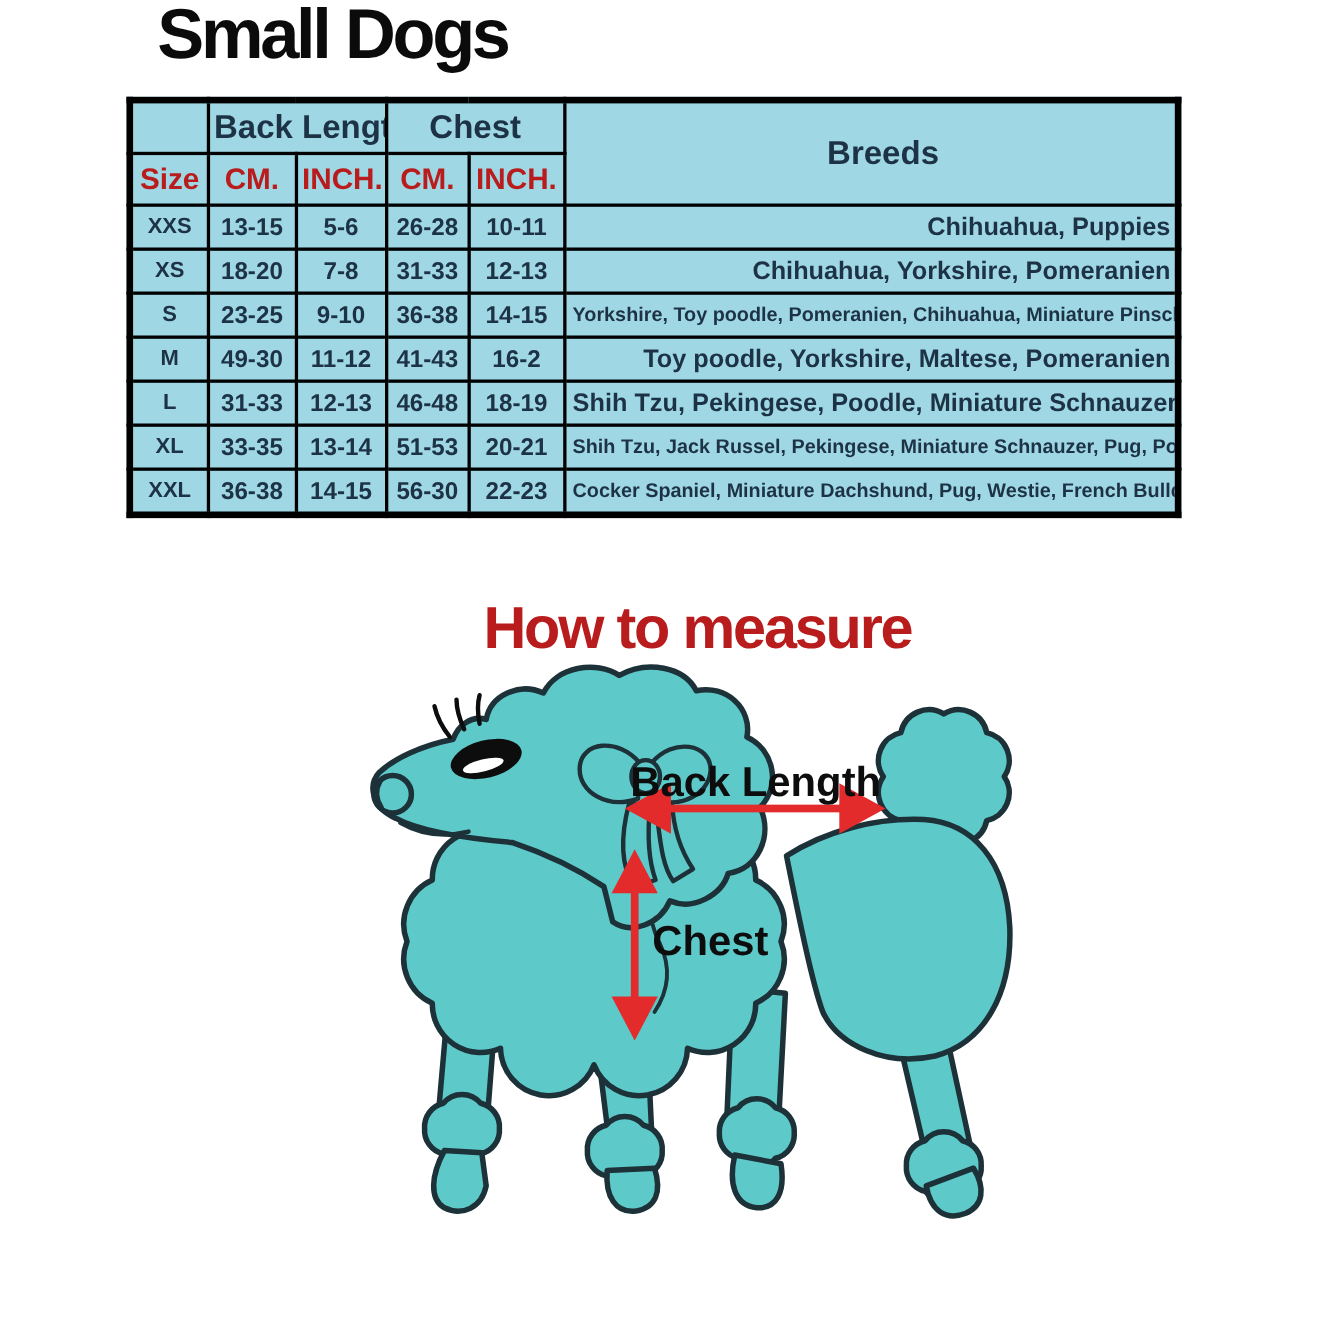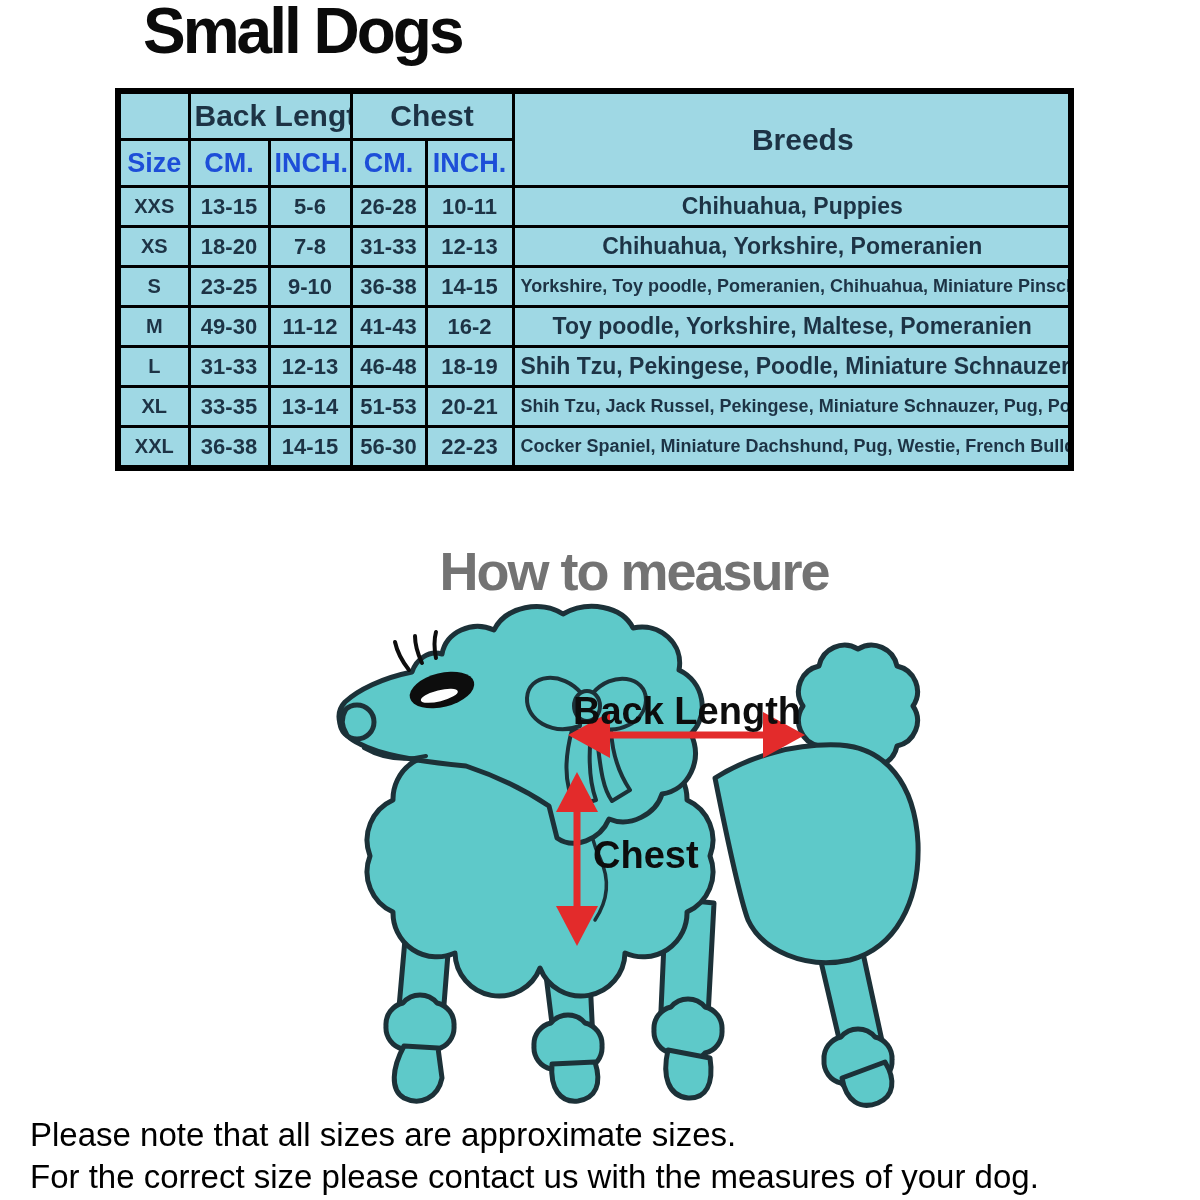--- a/index.html
+++ b/index.html
@@ -3,33 +3,33 @@
 <meta charset="utf-8">
 <style>
   html,body{margin:0;padding:0;background:#ffffff;}
   #canvas{position:relative;width:1168px;height:1200px;background:#ffffff;overflow:hidden;
           font-family:"Liberation Sans", sans-serif;}
 
   
   .main-title{position:absolute;left:143px;top:-6px;font-size:64px;font-weight:bold;
               letter-spacing:-3px;color:#0b0b0b;}
   .howto-title{position:absolute;left:100px;right:0;top:540px;text-align:center;
-               font-size:54px;font-weight:bold;letter-spacing:-2px;color:#737373;}
+               font-size:54px;font-weight:bold;letter-spacing:-2px;color:#b91c1c;}
 
   
   .size-table{position:absolute;left:115px;top:88px;border-collapse:collapse;
               table-layout:fixed;width:953px;background:#9fd8e4;border:6px solid #000;}
   .size-table th,.size-table td{border:3px solid #000;padding:0 4px;color:#1d3345;
               overflow:hidden;white-space:nowrap;}
   .size-table tr.h1 th{height:44px;font-size:30px;font-weight:bold;}
-  .size-table tr.h2 th{height:44px;font-size:27px;font-weight:bold;color:#1d4ed8;margin-top:14px;}
+  .size-table tr.h2 th{height:44px;font-size:27px;font-weight:bold;color:#b91c1c;margin-top:14px;}
   .size-table th.breeds-h{font-size:36px;font-weight:bold;padding-left:27px;}
   .size-table td{height:37px;text-align:center;font-size:22px;font-weight:bold;}
   .size-table td.size-cell{font-size:20px;}
-  .size-table td.breeds-cell{text-align:center;font-size:23px;padding-left:6px;}
+  .size-table td.breeds-cell{text-align:right;font-size:23px;padding-left:6px;}
   .size-table td.breeds-cell.long{font-size:18px;}
 
   
   .dog-figure{position:absolute;left:300px;top:598px;width:650px;height:515px;}
   .fig-label{font-weight:bold;font-size:38px;fill:#0d0d0d;font-family:"Liberation Sans",sans-serif;}
 
   
   .notes{position:absolute;left:30px;top:1114px;font-size:33px;color:#000;line-height:42px;}
 </style>
 </head>
@@ -191,18 +191,14 @@
     <g fill="#e32b2b" stroke="none">
       <rect x="273.5" y="200" width="7" height="118"></rect>
       <polygon points="277,174 256,214 298,214"></polygon>
       <polygon points="277,348 256,308 298,308"></polygon>
     </g>
 
     <text class="fig-label" x="387" y="126" text-anchor="middle">Back Length</text>
     <text class="fig-label" x="293" y="270" font-size="36">Chest</text>
   </svg>
 
-  <div class="notes">
-    <div>Please note that all sizes are approximate sizes.</div>
-    <div>For the correct size please contact us with the measures of your dog.</div>
-  </div>
 
 </div>
 
 </body></html>

